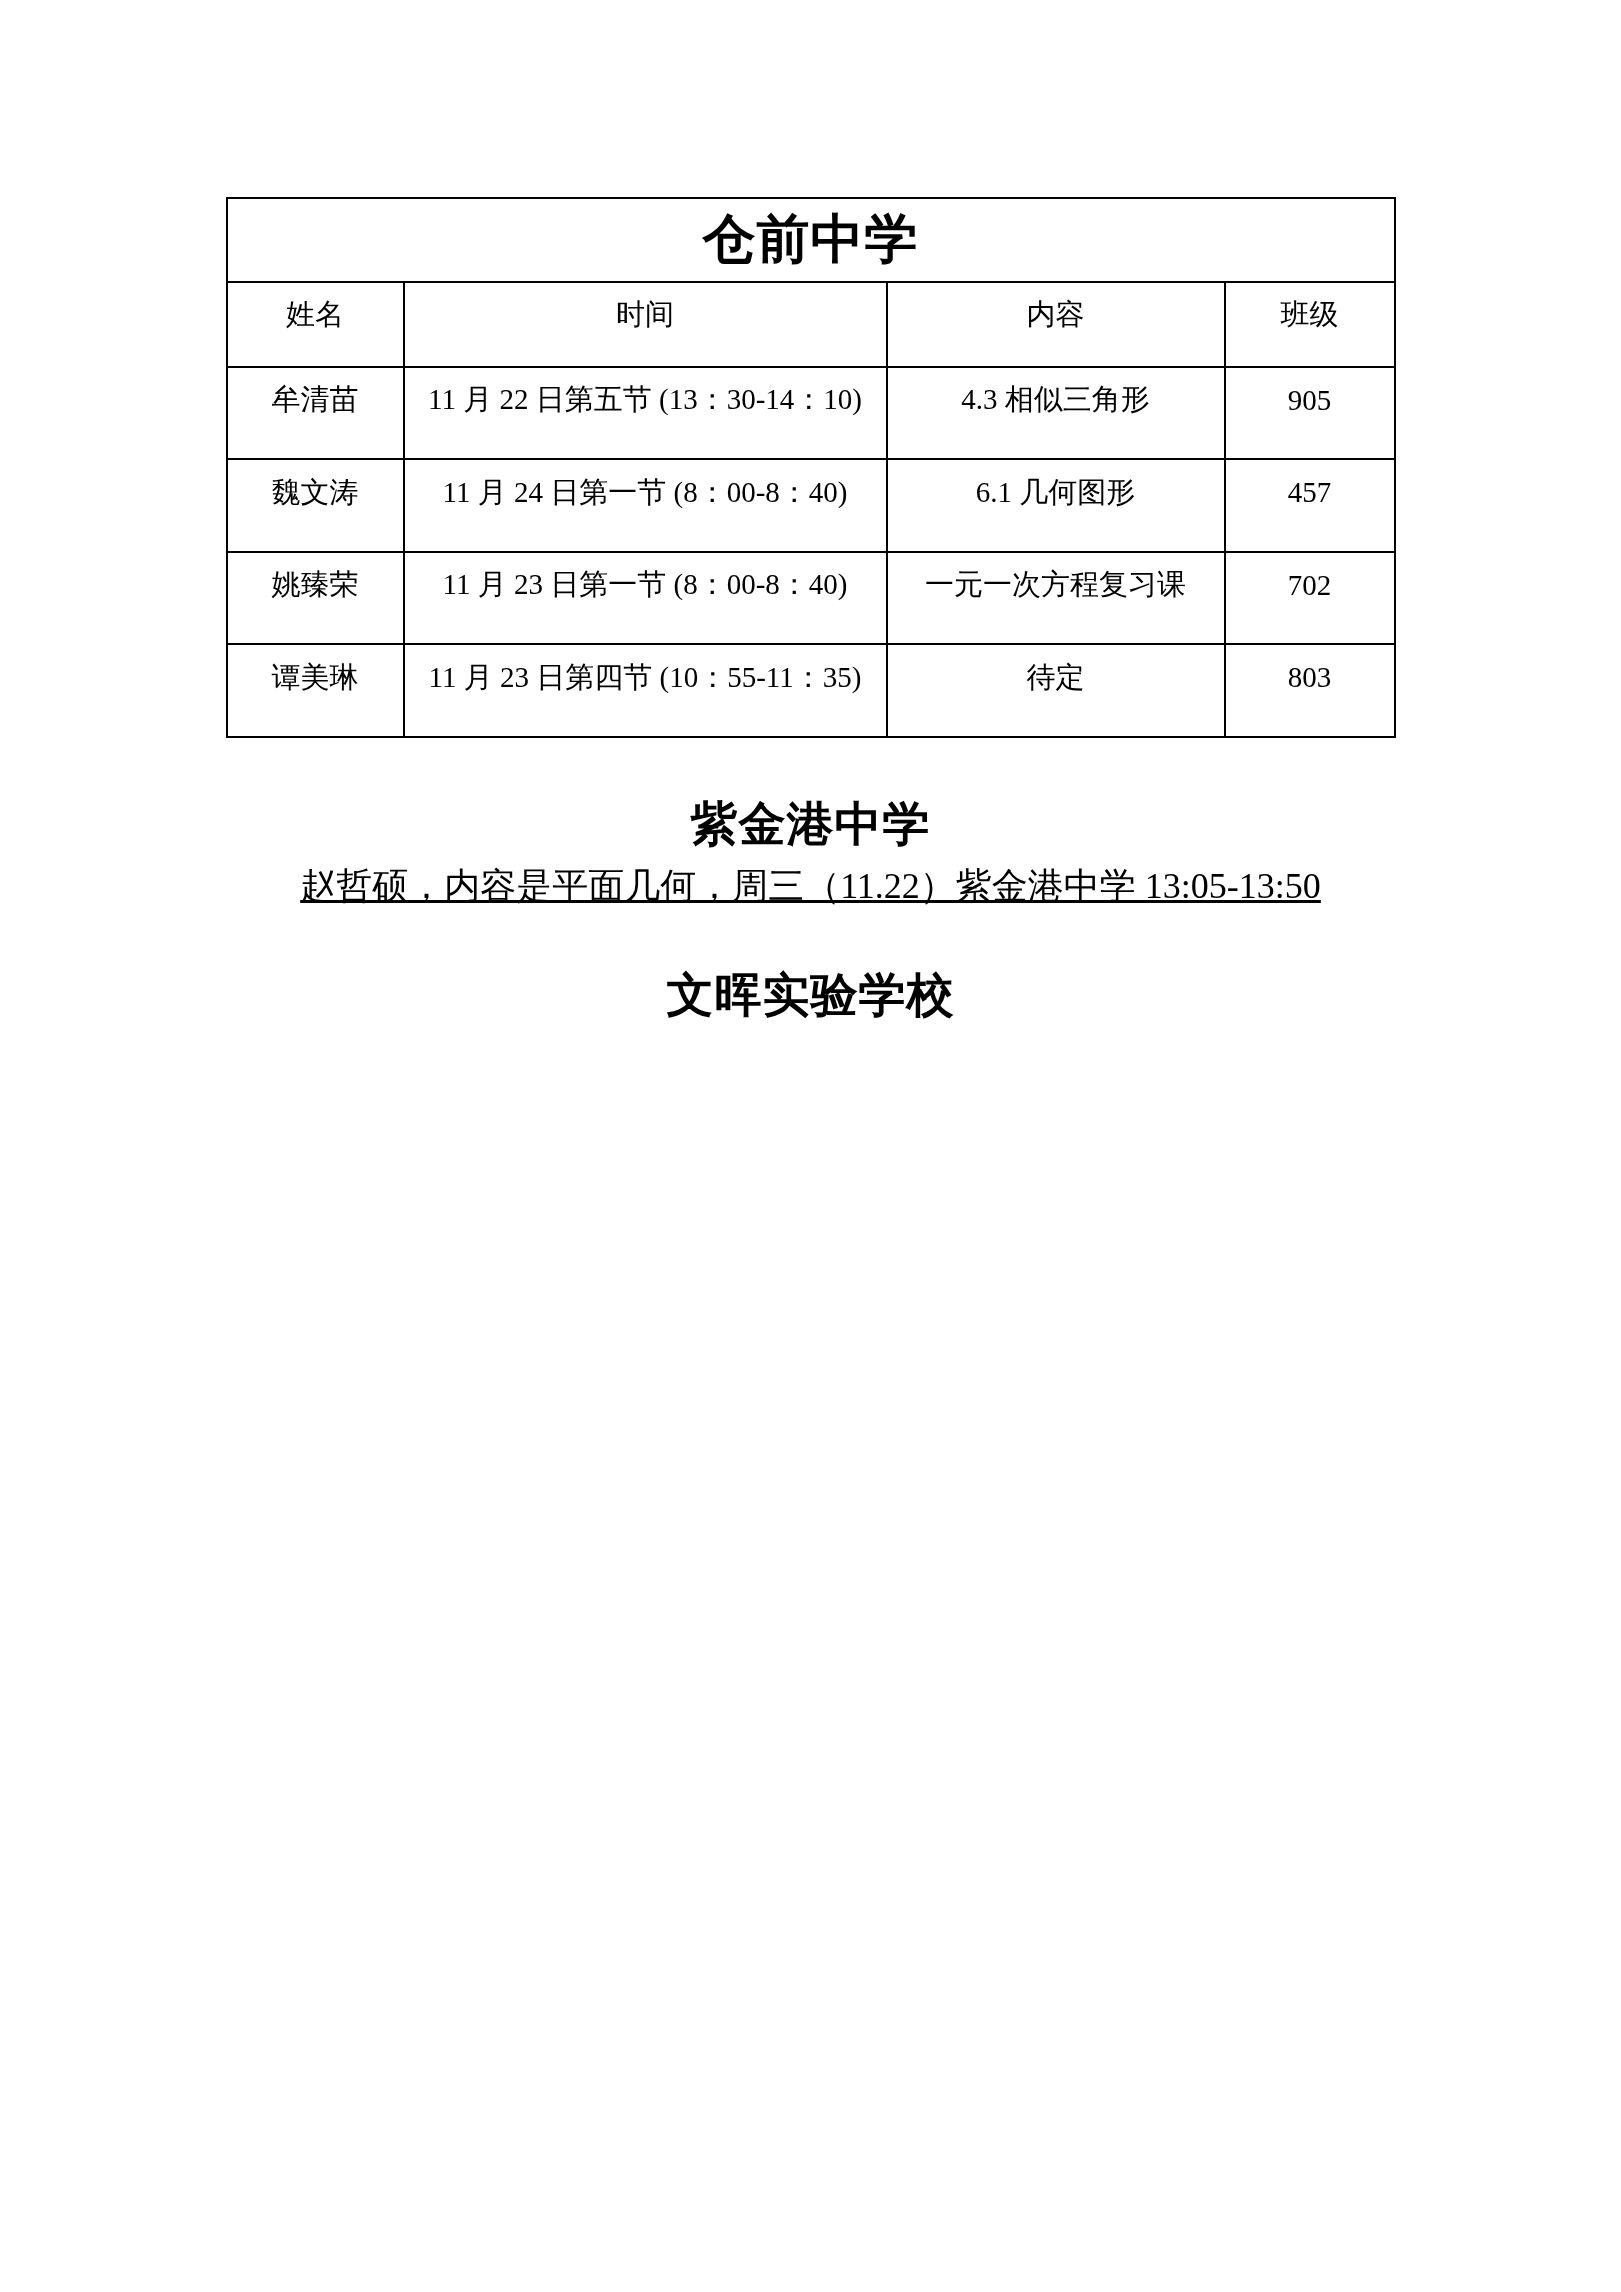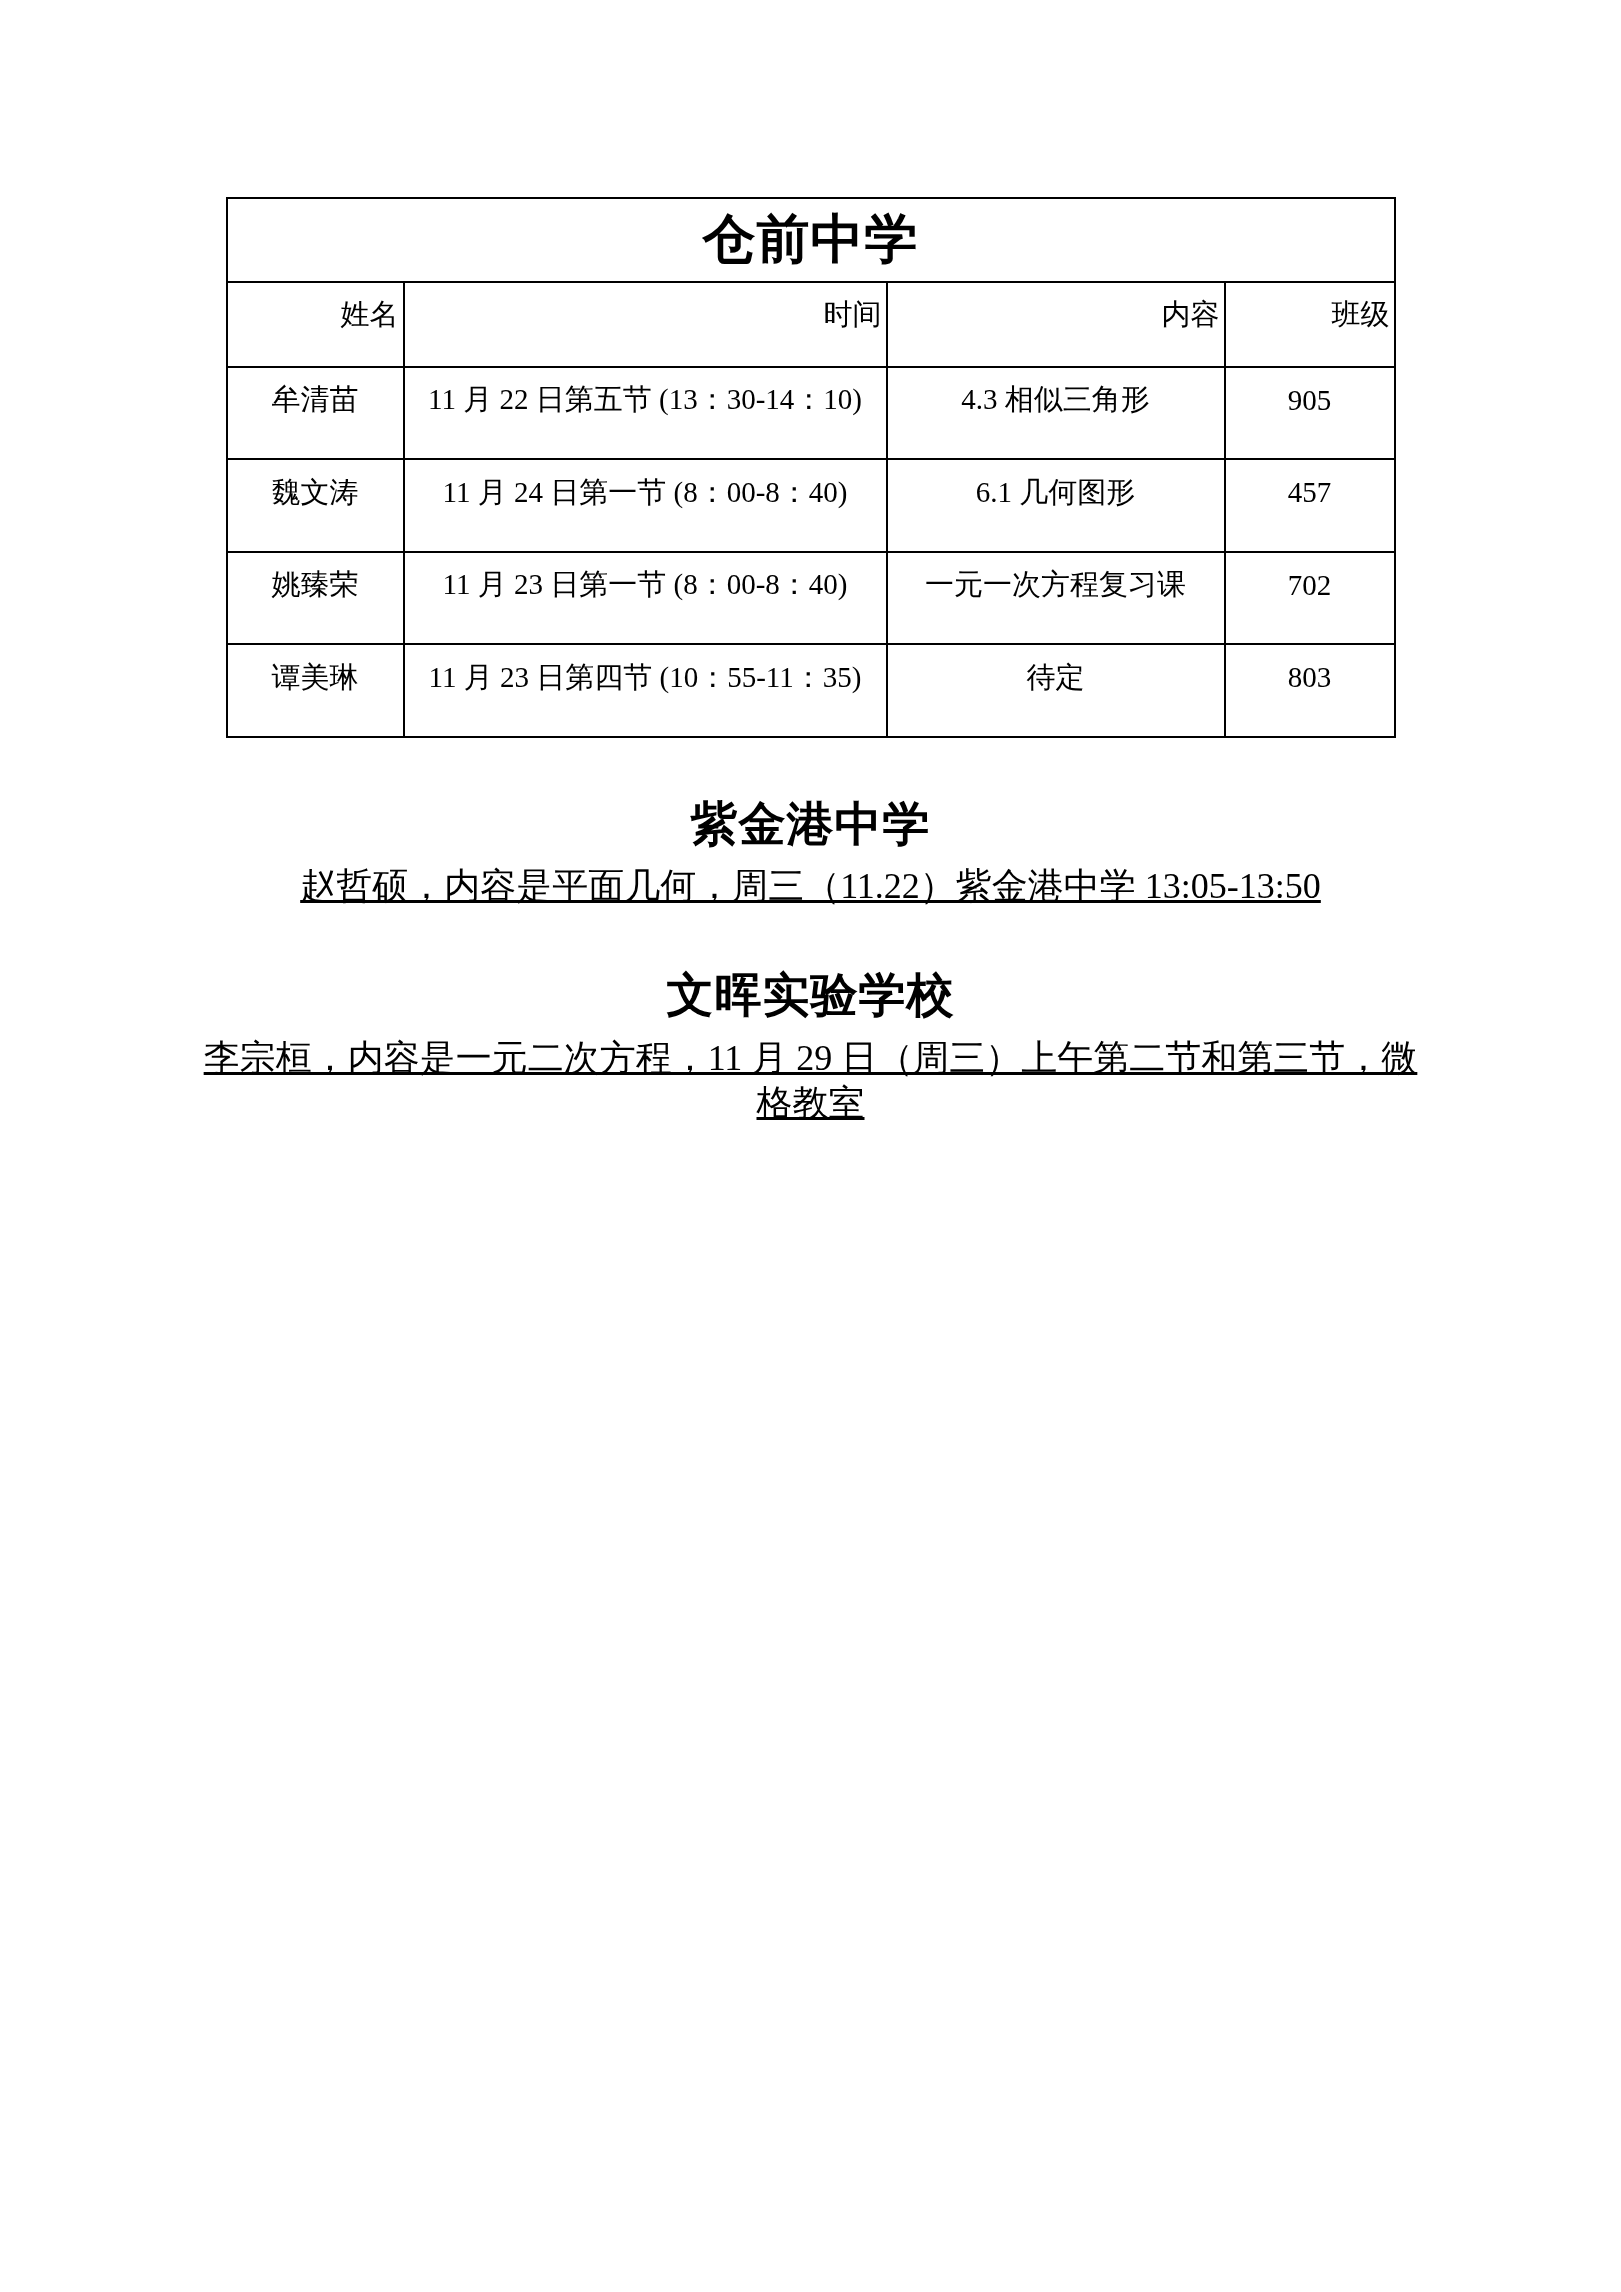--- a/index.html
+++ b/index.html
@@ -40,21 +40,20 @@
     height: 82px;
     font-size: 53px;
     font-weight: bold;
     padding: 0;
     letter-spacing: 1px;
   }
   tr.header-row td {
     height: 63px;
     font-size: 29px;
     padding: 0 3.9px 19.6px 3.9px;
-    text-align: right;
   }
   tr.data-row td {
     height: 65px;
     font-size: 29px;
     padding: 0 3.9px 25.5px 3.9px;
   }
   
   .school-section {
     margin-top: 56px;
     text-align: center;
@@ -124,17 +123,16 @@
   </table>
 
   <section class="school-section">
     <h2>紫金港中学</h2>
     <p>赵哲硕，内容是平面几何，周三（11.22）紫金港中学 13:05-13:50</p>
   </section>
 
 
   <section class="school-section">
     <h2>文晖实验学校</h2>
-    <p>李宗桓，内容是一元二次方程，11 月 29 日（周三）上午第二节和第三节，微格教室</p>
   </section>
 
 </div>
 
 
 </body></html>

